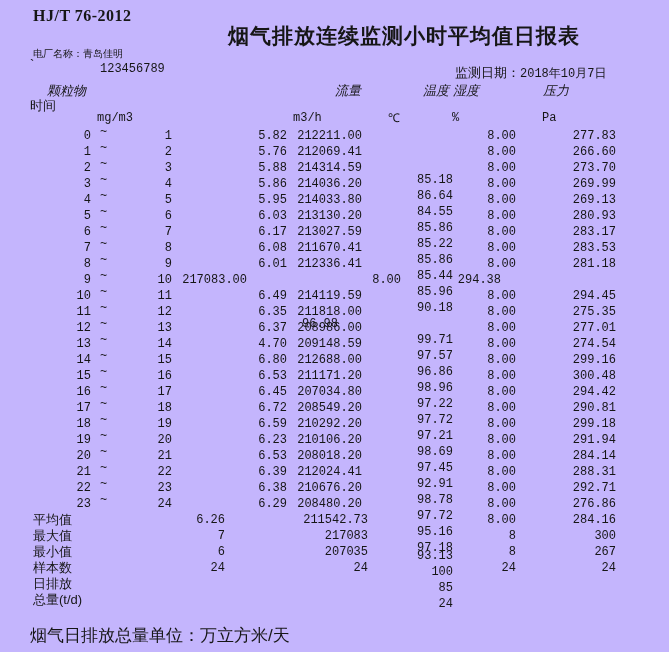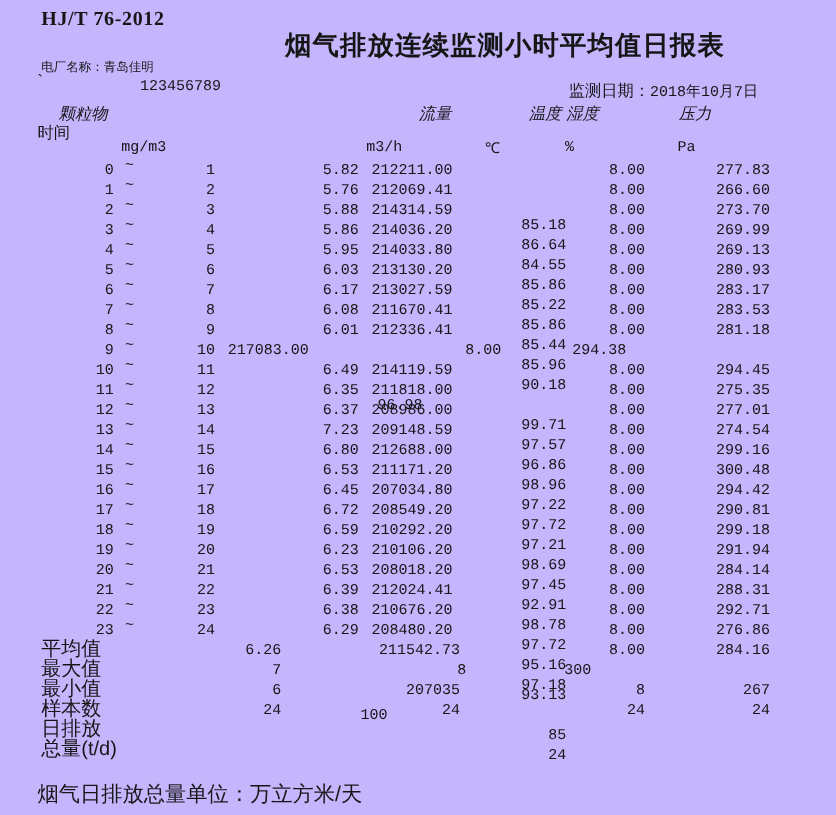--- a/index.html
+++ b/index.html
@@ -6,21 +6,21 @@
   .page{
     position:relative;width:669px;height:652px;background:#c4b5fd;
     color:#161616;font-family:"Liberation Sans",sans-serif;overflow:hidden;
   }
   .abs{position:absolute;white-space:nowrap;}
   .num{font-family:"Liberation Mono","DejaVu Sans Mono",monospace;font-size:12px;}
   .std-code{left:33px;top:7px;font-family:"Liberation Serif",serif;font-weight:700;font-size:16px;letter-spacing:.5px;}
   .title{left:228px;top:22px;font-size:21px;font-weight:700;letter-spacing:1px;}
   .plant-line{left:33px;top:47px;font-size:10px;}
   .tick{left:30px;top:57px;font-size:13px;}
-  .plant-code{left:112px;top:62px;}
+  .plant-code{left:100px;top:62px;}
   .mdate{left:455px;top:64px;font-size:13px;}
   .hdr{font-size:13px;top:82px;font-style:italic;}
   .h-pm{left:47px;}
   .h-flow{left:335px;}
   .h-temp{left:423px;}
   .h-hum{left:453px;}
   .h-press{left:543px;}
   .h-time{left:30px;top:97px;font-size:13px;}
   .unit{top:111px;}
   .u-pm{left:97px;}
@@ -33,21 +33,21 @@
   .hrow,.srow{display:flex;height:16px;line-height:16px;font-family:"Liberation Mono","DejaVu Sans Mono",monospace;font-size:12px;}
   .cell{display:block;text-align:right;white-space:pre;overflow:visible;}
   .c-from{width:91px;}
   .c-tilde{width:24px;text-align:left;padding-left:9px;position:relative;top:-4px;box-sizing:border-box;}
   .c-to{width:57px;}
   .c-pm{width:115px;}
   .c-flow{width:75px;}
   .c-temp{width:91px;margin-top:44px;}
   .c-hum{width:63px;}
   .c-press{width:100px;}
-  .s-label{width:103px;padding-left:33px;box-sizing:border-box;text-align:left;font-family:"Liberation Sans",sans-serif;font-size:16px;line-height:15px;}
+  .s-label{width:103px;padding-left:33px;box-sizing:border-box;text-align:left;font-family:"Liberation Sans",sans-serif;font-size:13px;line-height:15px;}
   .s-pm{width:122px;}
   .s-flow{width:143px;}
   .s-temp{width:85px;margin-top:36px;}
   .s-hum{width:63px;}
   .s-press{width:100px;}
   .footer{left:30px;top:624px;font-size:17px;}
 </style>
 </head>
 <body>
 
@@ -207,21 +207,21 @@
         <span class="cell c-pm">6.37</span>
         <span class="cell c-flow">208986.00</span>
         <span class="cell c-temp">96.86</span>
         <span class="cell c-hum">8.00</span>
         <span class="cell c-press">277.01</span>
       </div>
       <div class="hrow">
         <span class="cell c-from">13</span>
         <span class="cell c-tilde">~</span>
         <span class="cell c-to">14</span>
-        <span class="cell c-pm">7.23</span>
+        <span class="cell c-pm">4.70</span>
         <span class="cell c-flow">209148.59</span>
         <span class="cell c-temp">98.96</span>
         <span class="cell c-hum">8.00</span>
         <span class="cell c-press">274.54</span>
       </div>
       <div class="hrow">
         <span class="cell c-from">14</span>
         <span class="cell c-tilde">~</span>
         <span class="cell c-to">15</span>
         <span class="cell c-pm">6.80</span>
@@ -326,20 +326,21 @@
         <span class="cell s-label">平均值</span>
         <span class="cell s-pm">6.26</span>
         <span class="cell s-flow">211542.73</span>
         <span class="cell s-temp">93.13</span>
         <span class="cell s-hum">8.00</span>
         <span class="cell s-press">284.16</span>
       </div>
       <div class="srow">
         <span class="cell s-label">最大值</span>
         <span class="cell s-pm">7</span>
+        <span class="cell s-flow">217083</span>
         <span class="cell s-temp">100</span>
         <span class="cell s-hum">8</span>
         <span class="cell s-press">300</span>
       </div>
       <div class="srow">
         <span class="cell s-label">最小值</span>
         <span class="cell s-pm">6</span>
         <span class="cell s-flow">207035</span>
         <span class="cell s-temp">85</span>
         <span class="cell s-hum">8</span>

